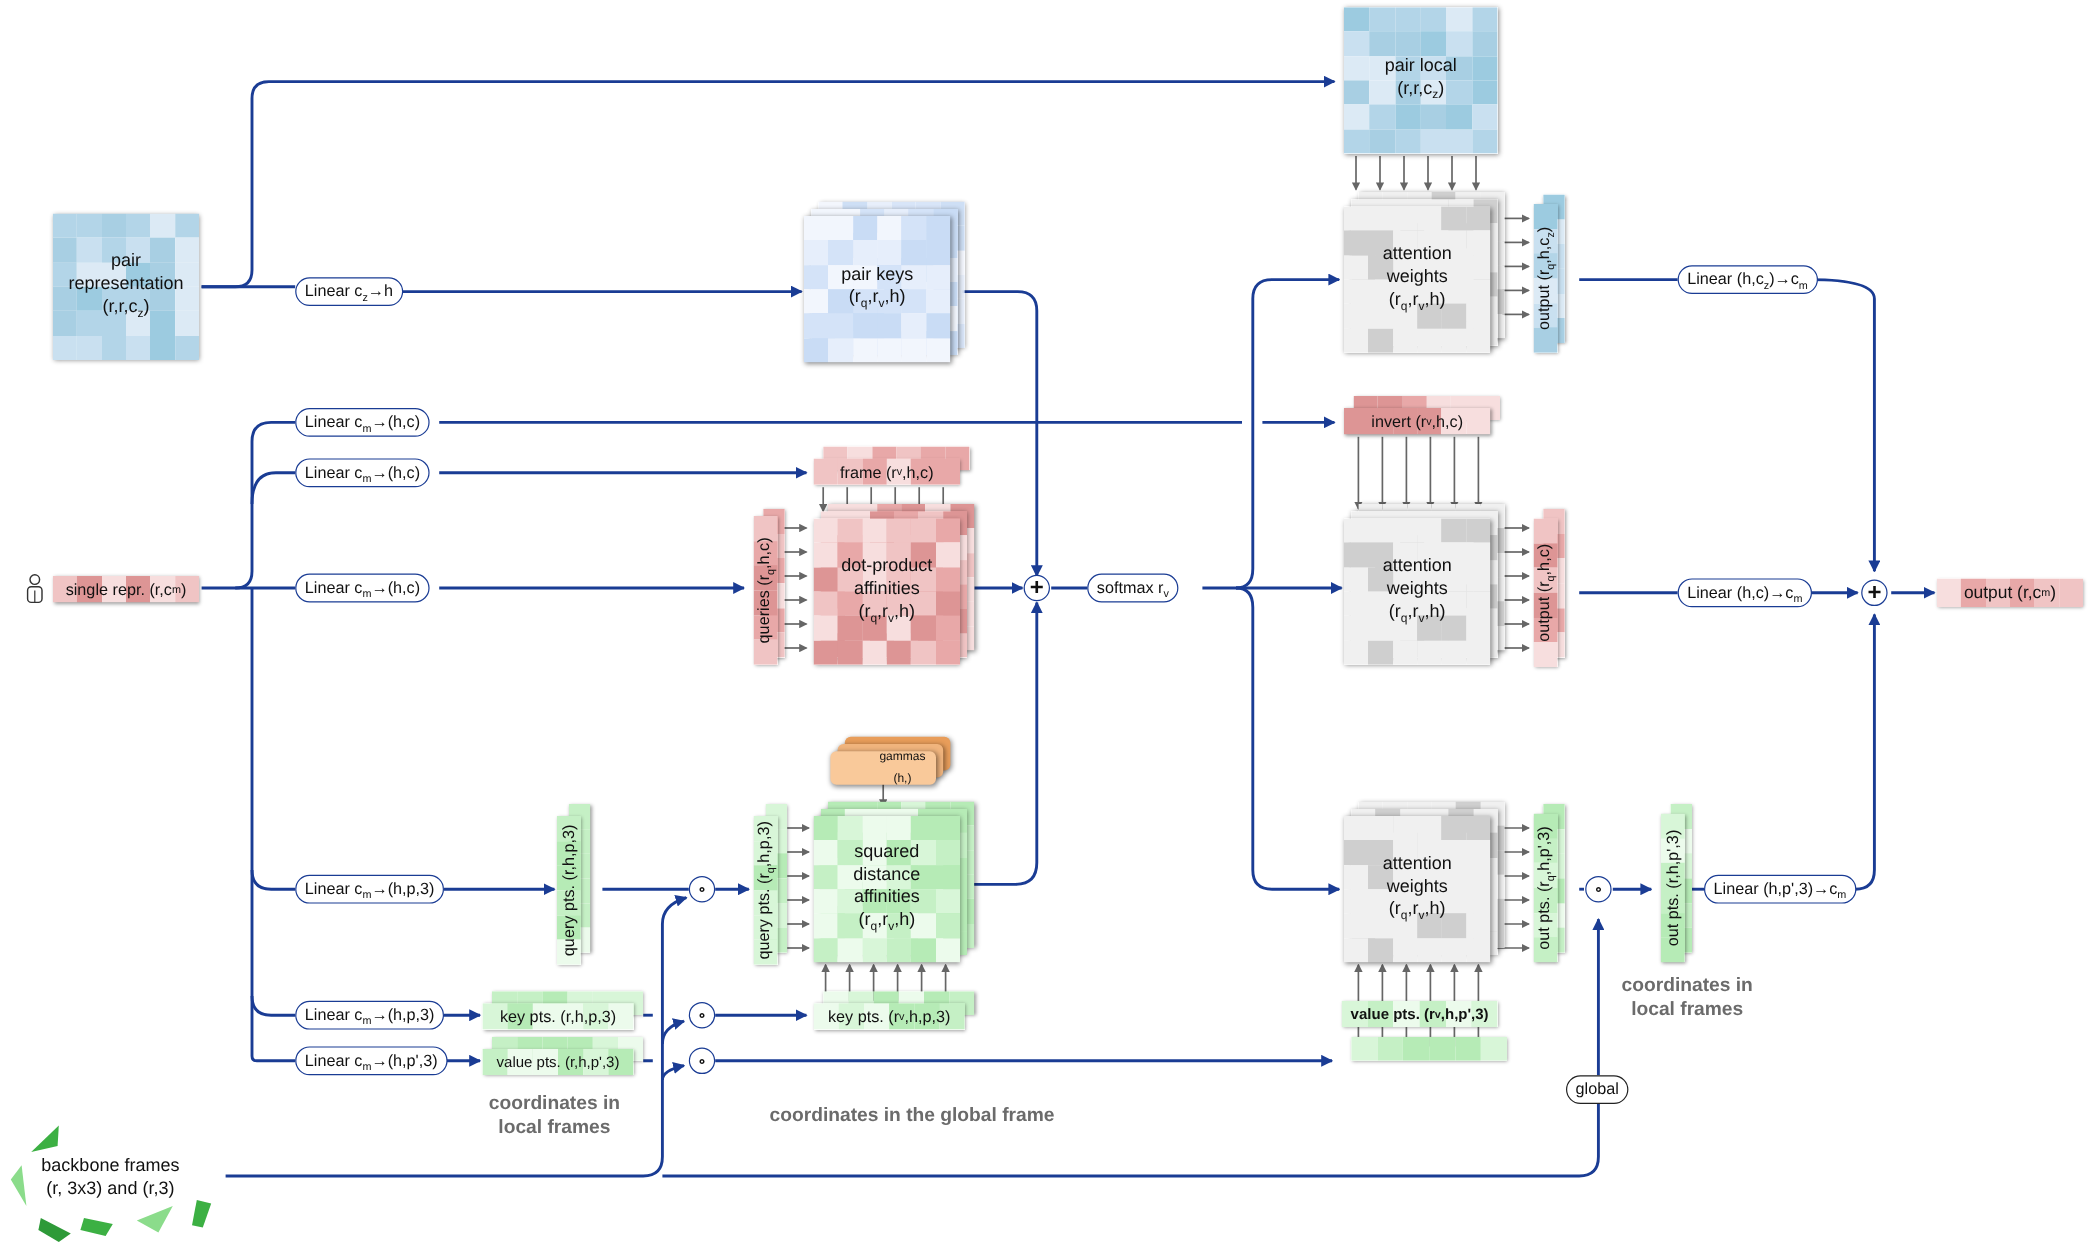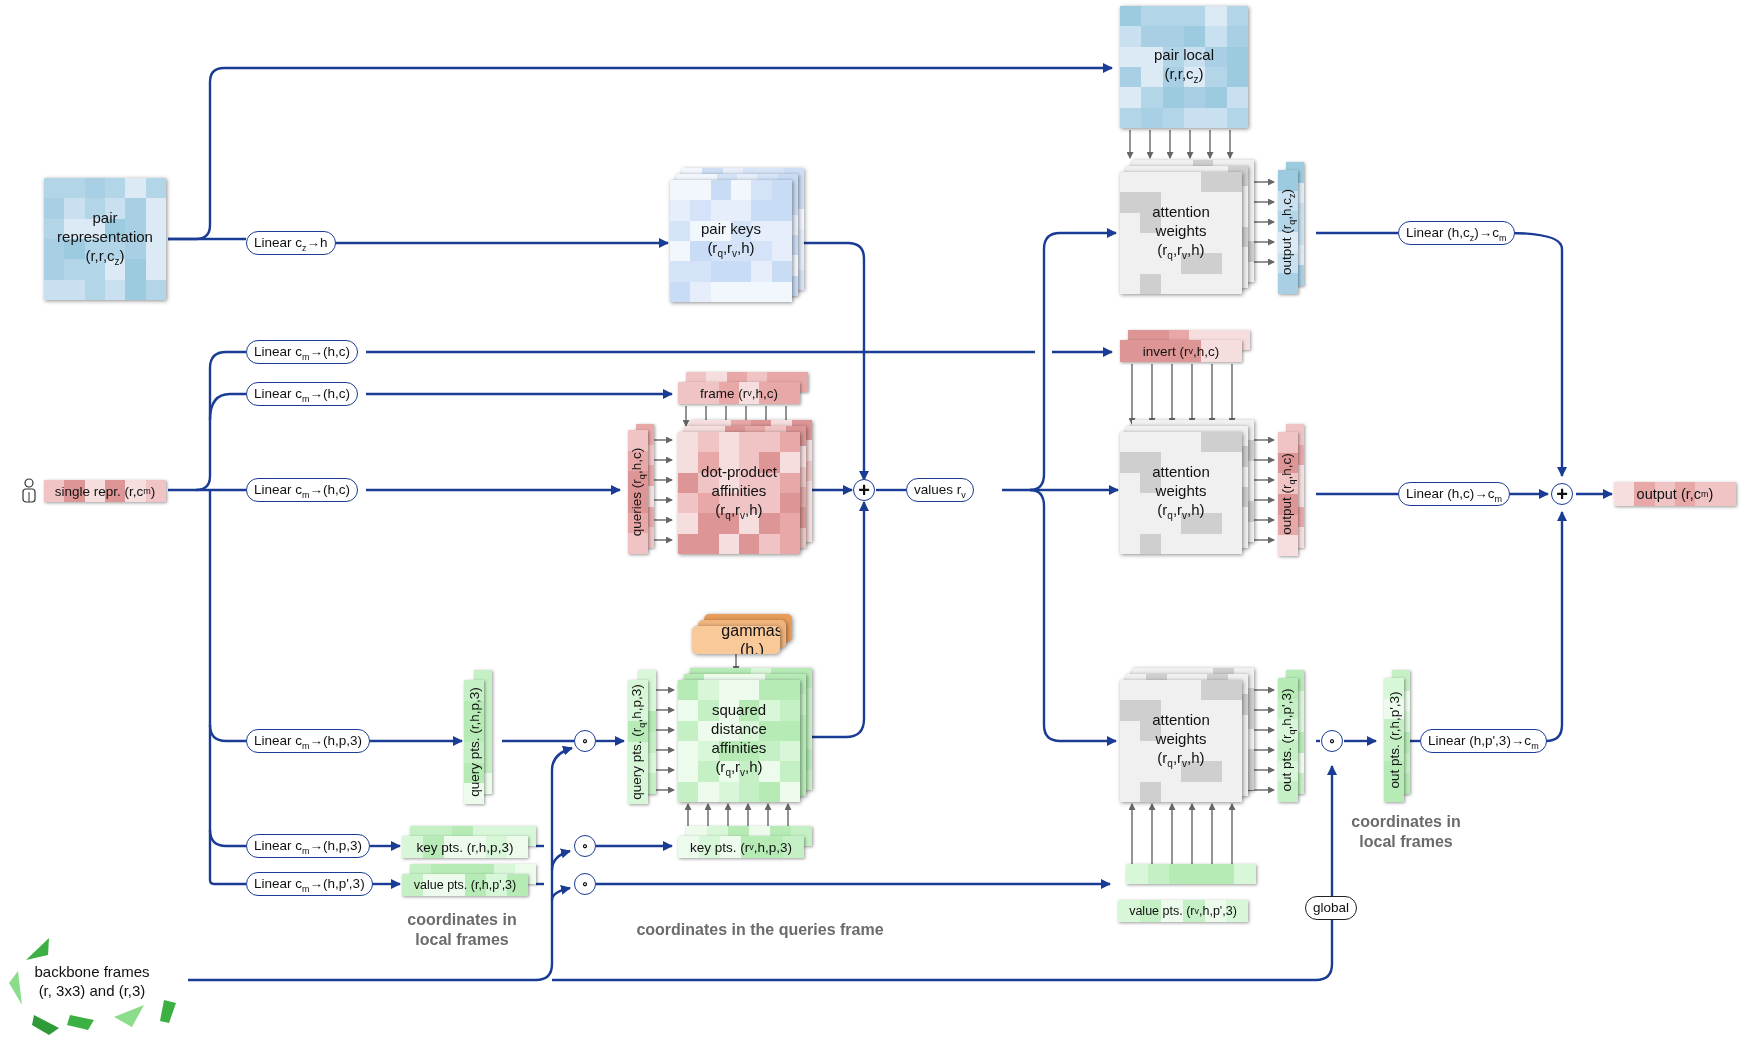--- a/index.html
+++ b/index.html
@@ -646,21 +646,21 @@
       <div class="cell" style="background: rgb(232, 168, 168);"></div>
     </div>
   <div class="label">
       <div><span>dot-product</span><br><span>affinities</span><br><span>(r</span><sub>q</sub><span>,r</span><sub>v</sub><span>,h)</span></div>
     </div>
 </div>
 
 <div class="tile" style="left:704px;top:614px;width:88px;height:28px;background:#e89d5a;border-radius:5px;"></div>
 <div class="tile" style="left:698px;top:620px;width:88px;height:28px;background:#f0b47d;border-radius:5px;"></div>
 <div class="tile" style="left:692px;top:626px;width:88px;height:28px;background:#f9c99a;border-radius:5px;">
-  <div class="label" style="font-size:16px;margin-left:32px;">
+  <div class="label" style="font-size:10px;margin-left:32px;">
       <span>gammas (h,)</span>
     </div>
 </div>
 
 <div class="strip" style="left:474px;top:670px;width:18px;height:124px;">
     <div class="grid" style="grid-template-columns: repeat(1, 1fr); grid-template-rows: repeat(6, 1fr);">
       <div class="cell" style="background: rgb(197, 240, 197);"></div>
       <div class="cell" style="background: rgb(197, 240, 197);"></div>
       <div class="cell" style="background: rgb(197, 240, 197);"></div>
       <div class="cell" style="background: rgb(197, 240, 197);"></div>
@@ -901,21 +901,21 @@
 <div class="strip" style="left:1126px;top:864px;width:130px;height:20px;">
     <div class="grid" style="grid-template-columns: repeat(6, 1fr); grid-template-rows: repeat(1, 1fr);">
       <div class="cell" style="background: rgb(216, 246, 216);"></div>
       <div class="cell" style="background: rgb(197, 240, 197);"></div>
       <div class="cell" style="background: rgb(182, 235, 182);"></div>
       <div class="cell" style="background: rgb(182, 235, 182);"></div>
       <div class="cell" style="background: rgb(182, 235, 182);"></div>
       <div class="cell" style="background: rgb(216, 246, 216);"></div>
     </div>
   </div>
-<div class="strip" style="left:1118px;top:900px;width:130px;height:22px;">
+<div class="strip" style="left:1118px;top:834px;width:130px;height:22px;font-weight:bold;">
   <div class="grid" style="grid-template-columns: repeat(6, 1fr); grid-template-rows: repeat(1, 1fr);">
       <div class="cell" style="background: rgb(216, 246, 216);"></div>
       <div class="cell" style="background: rgb(197, 240, 197);"></div>
       <div class="cell" style="background: rgb(236, 251, 236);"></div>
       <div class="cell" style="background: rgb(197, 240, 197);"></div>
       <div class="cell" style="background: rgb(236, 251, 236);"></div>
       <div class="cell" style="background: rgb(216, 246, 216);"></div>
     </div>
   <div class="txt" style="font-size:12.5px;">
       <span>value pts. (r</span>
@@ -1398,36 +1398,36 @@
       <span>)</span>
     </div>
 </div>
 
 <div class="opcircle" style="left:853px;top:479px;">
     <span class="plus">+</span>
   </div>
 <div class="opcircle" style="left:1551px;top:483px;">
     <span class="plus">+</span>
   </div>
-<div class="pill" style="left:906px;top:478px;"><span>values r</span><sub>v</sub></div>
+<div class="pill" style="left:906px;top:478px;"><span>softmax r</span><sub>v</sub></div>
 <div class="pill black" style="left:1305px;top:896px;"><span>global</span></div>
 <div class="opcircle" style="left:574px;top:730px;">
     <span class="dot">∘</span>
   </div>
 <div class="opcircle" style="left:574px;top:835px;">
     <span class="dot">∘</span>
   </div>
 <div class="opcircle" style="left:574px;top:873px;">
     <span class="dot">∘</span>
   </div>
 <div class="opcircle" style="left:1321px;top:730px;">
     <span class="dot">∘</span>
   </div>
 
 <div class="note" style="left:392px;top:910px;width:140px;">
   <span>coordinates in</span><br><span>local frames</span>
 </div>
 <div class="note" style="left:610px;top:920px;width:300px;">
-  <span>coordinates in the queries frame</span>
+  <span>coordinates in the global frame</span>
 </div>
 <div class="note" style="left:1336px;top:812px;width:140px;">
   <span>coordinates in</span><br><span>local frames</span>
 </div>
 
 </body></html>

